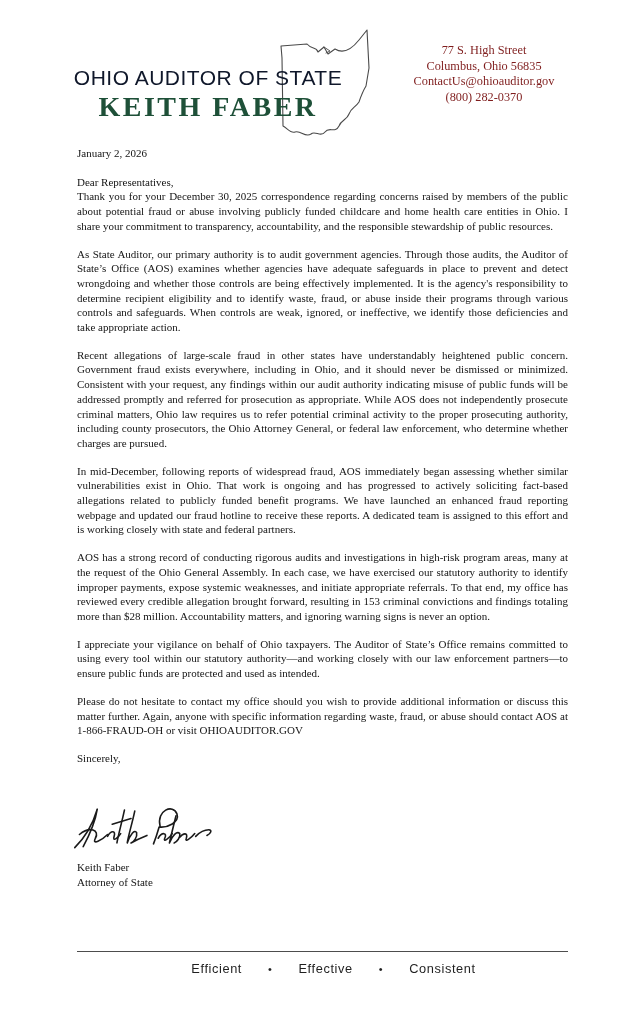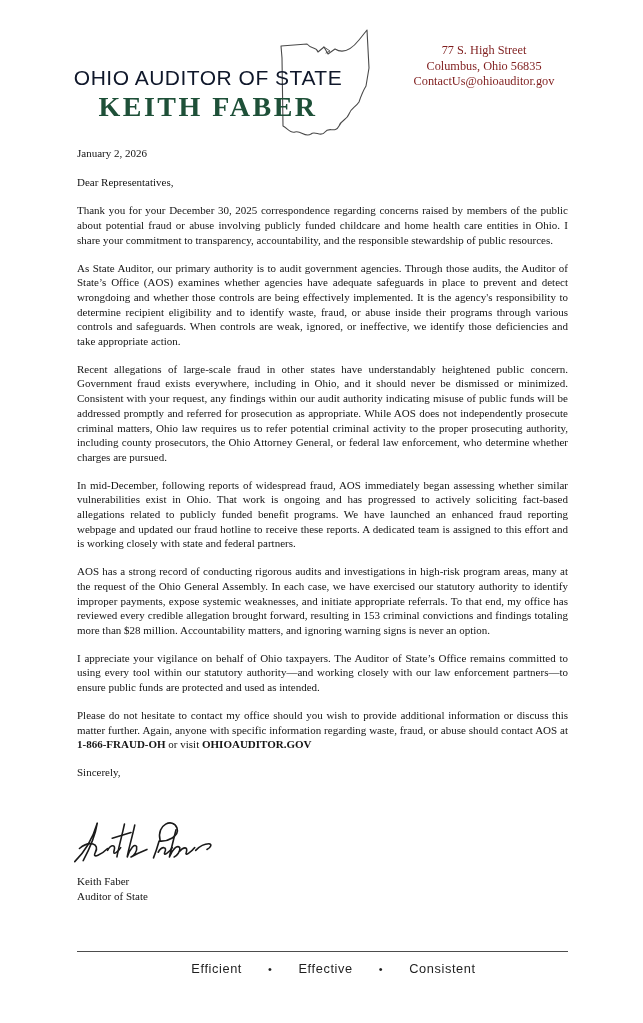--- a/index.html
+++ b/index.html
@@ -50,27 +50,27 @@
   }
 
   
   .letter {
     position:absolute; left:77px; top:146px;
     width:491px;
     font-size:11px; line-height:14.7px;
     text-align:left;
   }
   .letter .date      { margin-bottom:14px; }
-  .letter .salute    { margin-bottom:14px; }
+  .letter .salute    { }
   .letter p.para     { text-align:justify; margin-bottom:13px; }
   .letter .closing   { margin-bottom:32px; }
   .sig-svg           { display:block; height:58px; width:150px; margin:2px 0 4px -6px; }
   .sig-name, .sig-title { line-height:15px; }
 
-  .b { font-weight:700; }
+  .b { font-weight:400; }
 
   
   .footer-rule {
     position:absolute; left:77px; top:951px;
     width:491px; height:0;
     border-top:1.4px solid #4d4d4d;
   }
   .footer-motto {
     position:absolute; left:0; top:961px; width:643px;
     display:flex; justify-content:center; align-items:center;
@@ -107,20 +107,21 @@
 
     <div class="logo">
       <div class="logo-line1">OHIO AUDITOR OF STATE</div>
       <div class="logo-line2">KEITH FABER</div>
     </div>
 
     <div class="contact-block">
       <div>77 S. High Street</div>
       <div>Columbus, Ohio 56835</div>
       <div>ContactUs@ohioauditor.gov</div>
+      <div>(800) 282-0370</div>
     </div>
   </div>
 
   <div class="letter">
     <div class="date">January 2, 2026</div>
     <div class="salute">Dear Representatives,</div>
 
     <p class="para"><span>Thank you for your December 30, 2025 correspondence regarding concerns raised by members of the public about potential fraud or abuse involving publicly funded childcare and home health care entities in Ohio. I share your commitment to transparency, accountability, and the responsible stewardship of public resources.</span></p>
     <p class="para"><span>As State Auditor, our primary authority is to audit government agencies. Through those audits, the Auditor of State’s Office (AOS) examines whether agencies have adequate safeguards in place to prevent and detect wrongdoing and whether those controls are being effectively implemented. It is the agency's responsibility to determine recipient eligibility and to identify waste, fraud, or abuse inside their programs through various controls and safeguards. When controls are weak, ignored, or ineffective, we identify those deficiencies and take appropriate action.</span></p>
     <p class="para"><span>Recent allegations of large-scale fraud in other states have understandably heightened public concern. Government fraud exists everywhere, including in Ohio, and it should never be dismissed or minimized. Consistent with your request, any findings within our audit authority indicating misuse of public funds will be addressed promptly and referred for prosecution as appropriate. While AOS does not independently prosecute criminal matters, Ohio law requires us to refer potential criminal activity to the proper prosecuting authority, including county prosecutors, the Ohio Attorney General, or federal law enforcement, who determine whether charges are pursued.</span></p>
@@ -139,21 +140,21 @@
       <path d="M44 27 L64 21"></path>
       <path d="M68 13 C65 27 61 40 60 47 C63 38 68 32 70 36 C71 41 67 46 64 47 C71 43 76 41 81 39"></path>
       <path d="M95 29 C91 12 109 5 113 16 C116 25 103 31 94 30 C92 37 90 43 88 48"></path>
       <path d="M93 42 C97 35 103 36 100 42 C98 47 105 42 108 37"></path>
       <path d="M112 18 C109 30 106 42 105 47 C108 39 113 34 116 37 C117 41 113 46 110 47"></path>
       <path d="M116 41 C120 36 125 36 123 42 C121 47 128 42 132 37"></path>
       <path d="M133 40 C137 36 142 33 147 33 C151 33 149 37 145 39"></path>
     </svg>
 
     <div class="sig-name">Keith Faber</div>
-    <div class="sig-title">Auditor of State</div>
+    <div class="sig-title">Attorney of State</div>
   </div>
 
   <div class="footer-rule"></div>
   <div class="footer-motto">
     <span>Efficient</span>
     <span class="dot">•</span>
     <span>Effective</span>
     <span class="dot">•</span>
     <span>Consistent</span>
   </div>

